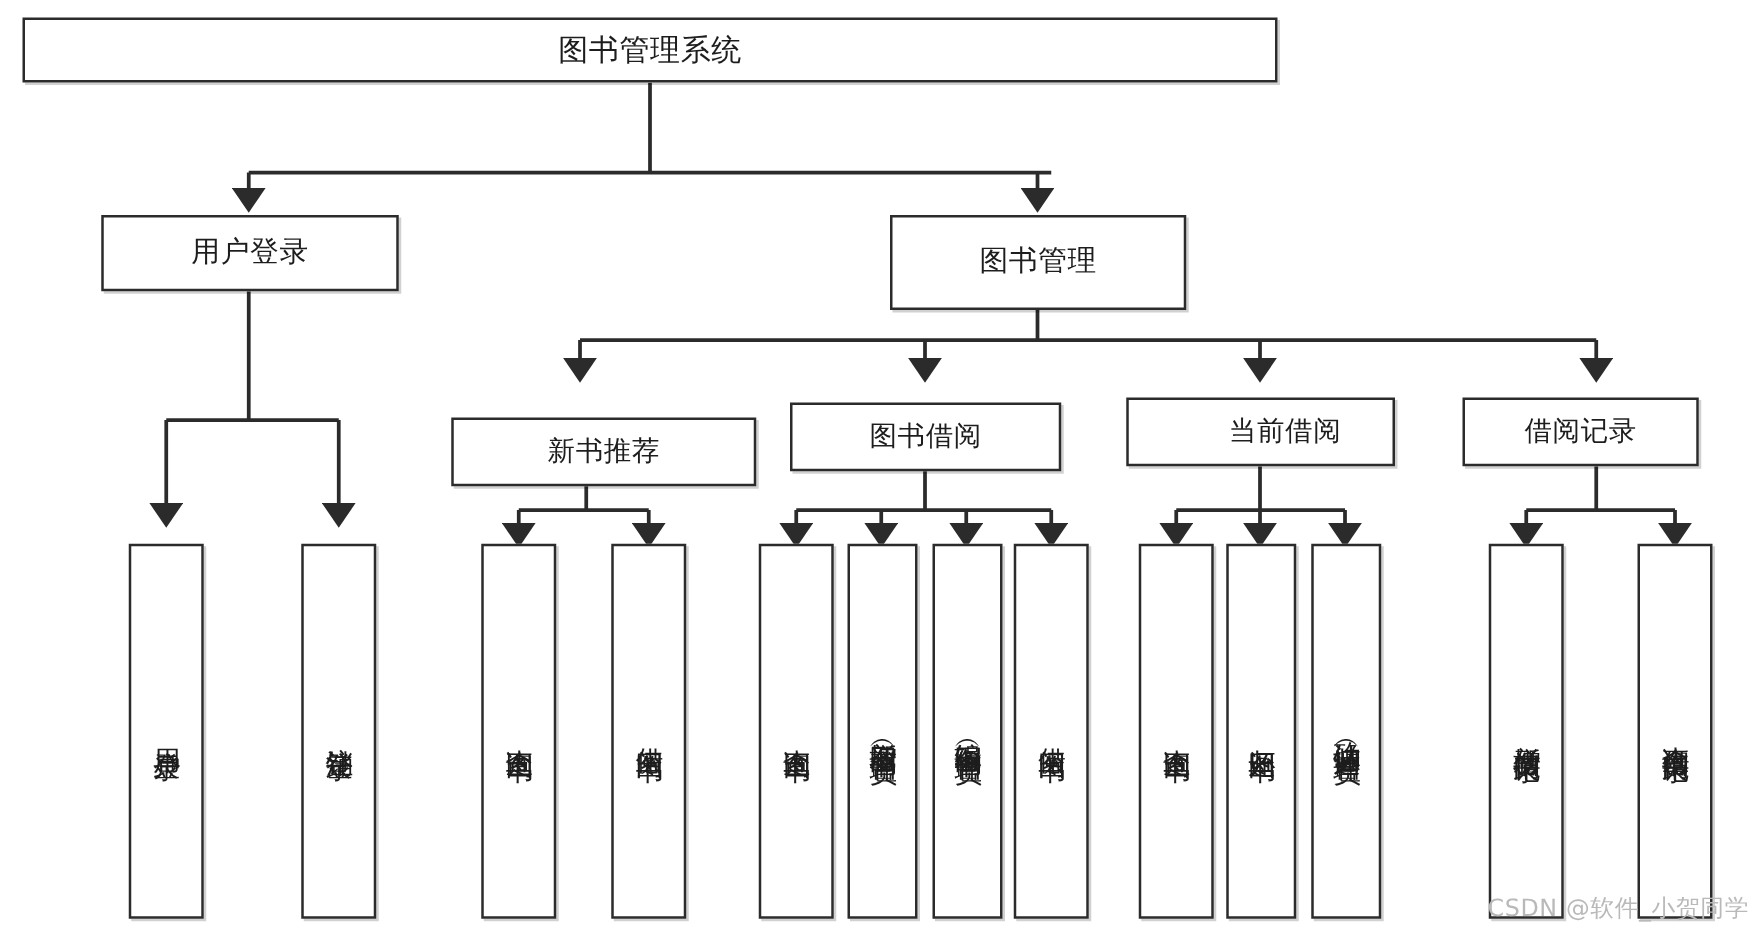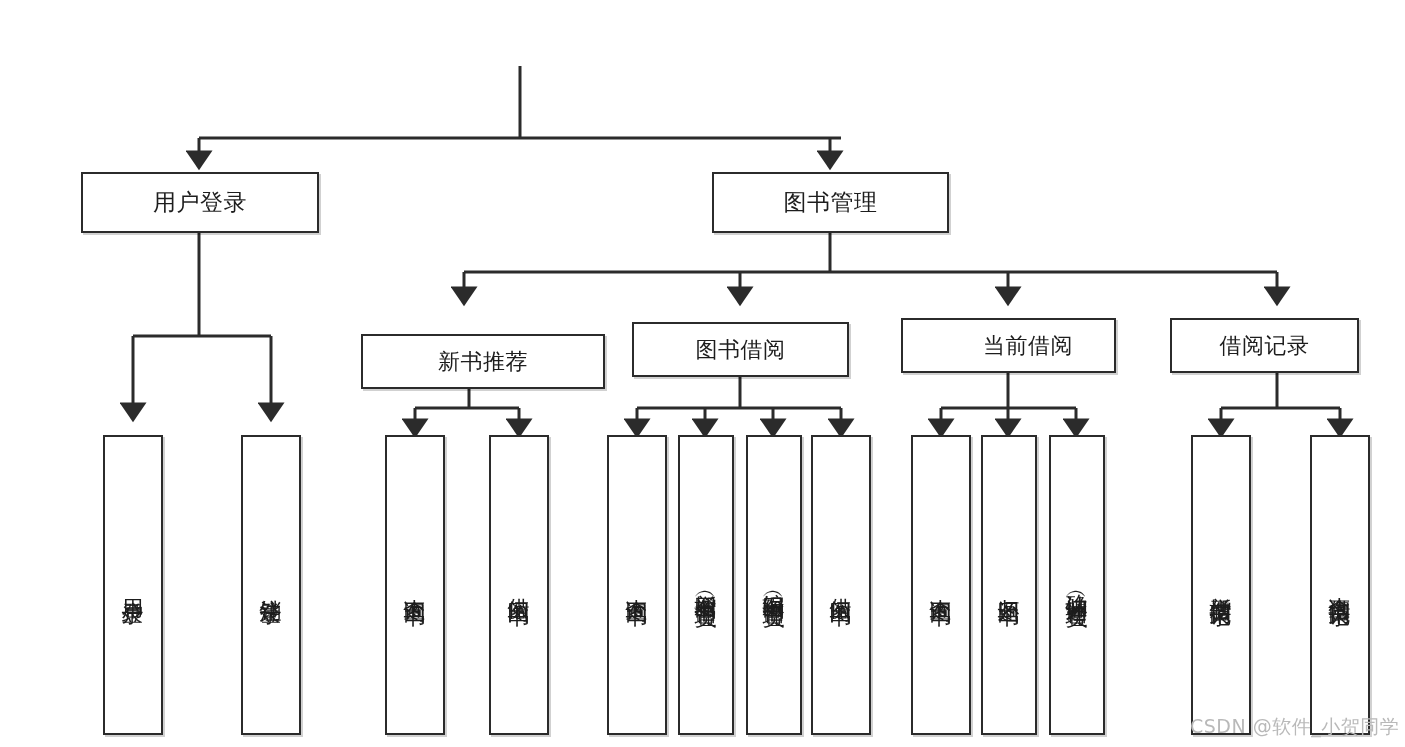--- a/index.html
+++ b/index.html
@@ -128,25 +128,28 @@
     </g>
 
     <g stroke="#2b2b2b" stroke-width="3" fill="none">
       <path d="M 1277,373 L 1277,408"></path>
       <path d="M 1221,408 L 1340,408"></path>
       <path d="M 1221,408 L 1221,428" marker-end="url(#arrowhead)"></path>
       <path d="M 1340,408 L 1340,428" marker-end="url(#arrowhead)"></path>
     </g>
   </svg>
 
+  <div class="node-box node-root" style="left:18px; top:14px; width:1004px; height:52px;">
+    <span class="node-label">图书管理系统</span>
+  </div>
 
   <div class="node-box node-level1" style="left:81px; top:172px; width:238px; height:61px;">
     <span class="node-label">用户登录</span>
   </div>
-  <div class="node-box node-level1" style="left:712px; top:172px; width:237px; height:61px;">
+  <div class="node-box node-level1" style="left:712px; top:172px; width:237px; height:76px;">
     <span class="node-label">图书管理</span>
   </div>
 
   <div class="node-box node-level2" style="left:361px; top:334px; width:244px; height:55px;">
     <span class="node-label">新书推荐</span>
   </div>
   <div class="node-box node-level2" style="left:632px; top:322px; width:217px; height:55px;">
     <span class="node-label">图书借阅</span>
   </div>
   <div class="node-box node-level2" style="left:901px; top:318px; width:215px; height:55px;padding-left:39px;">

